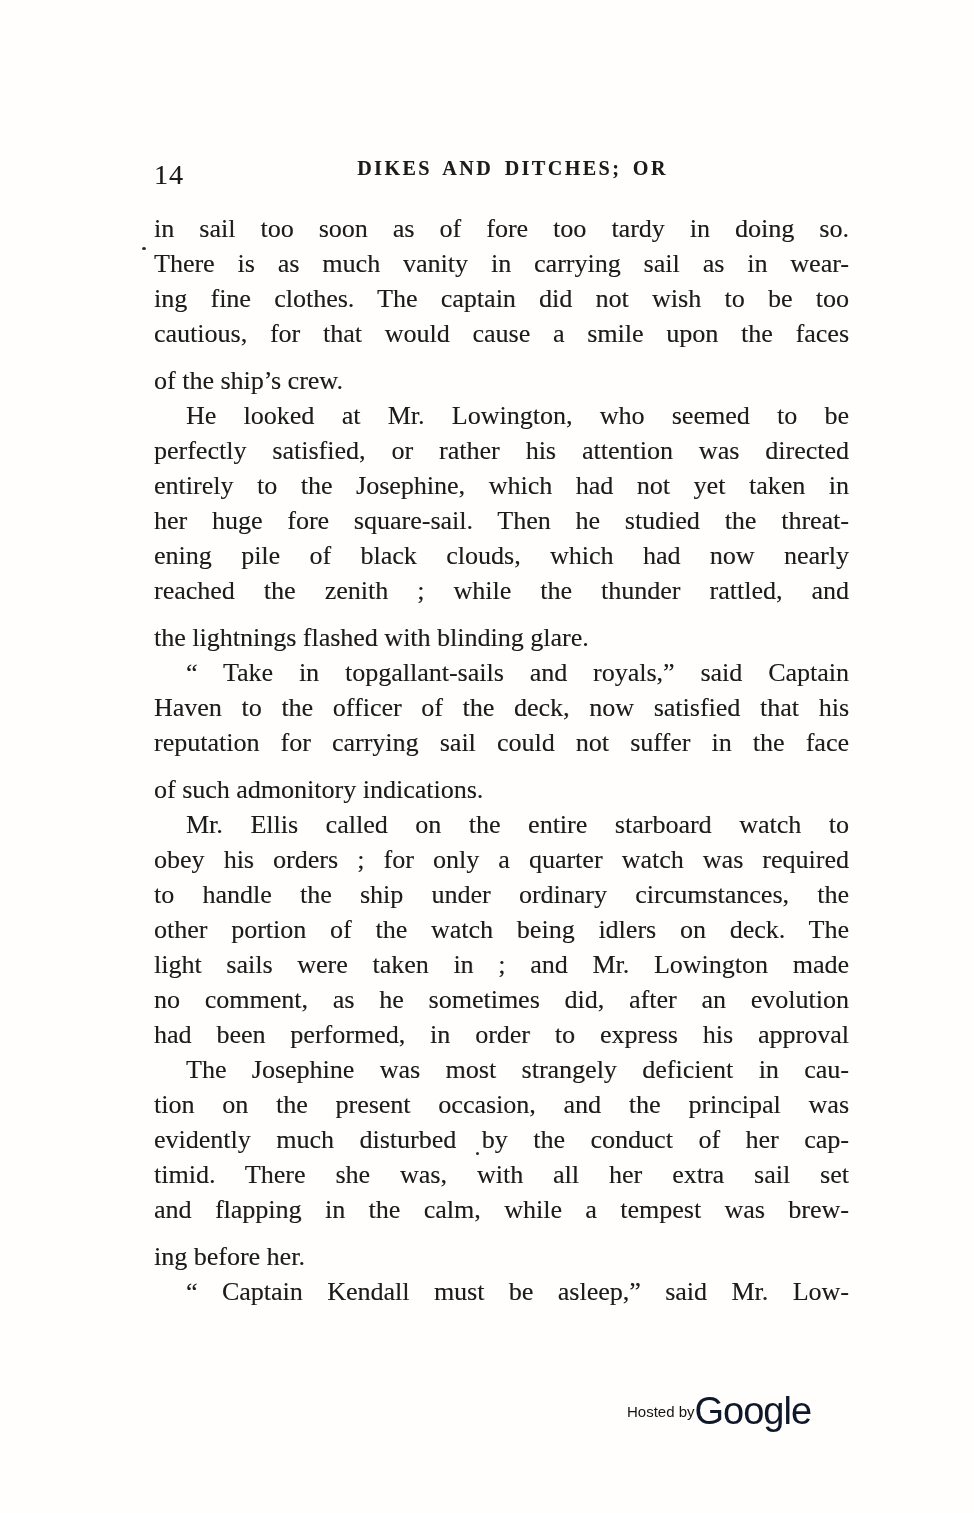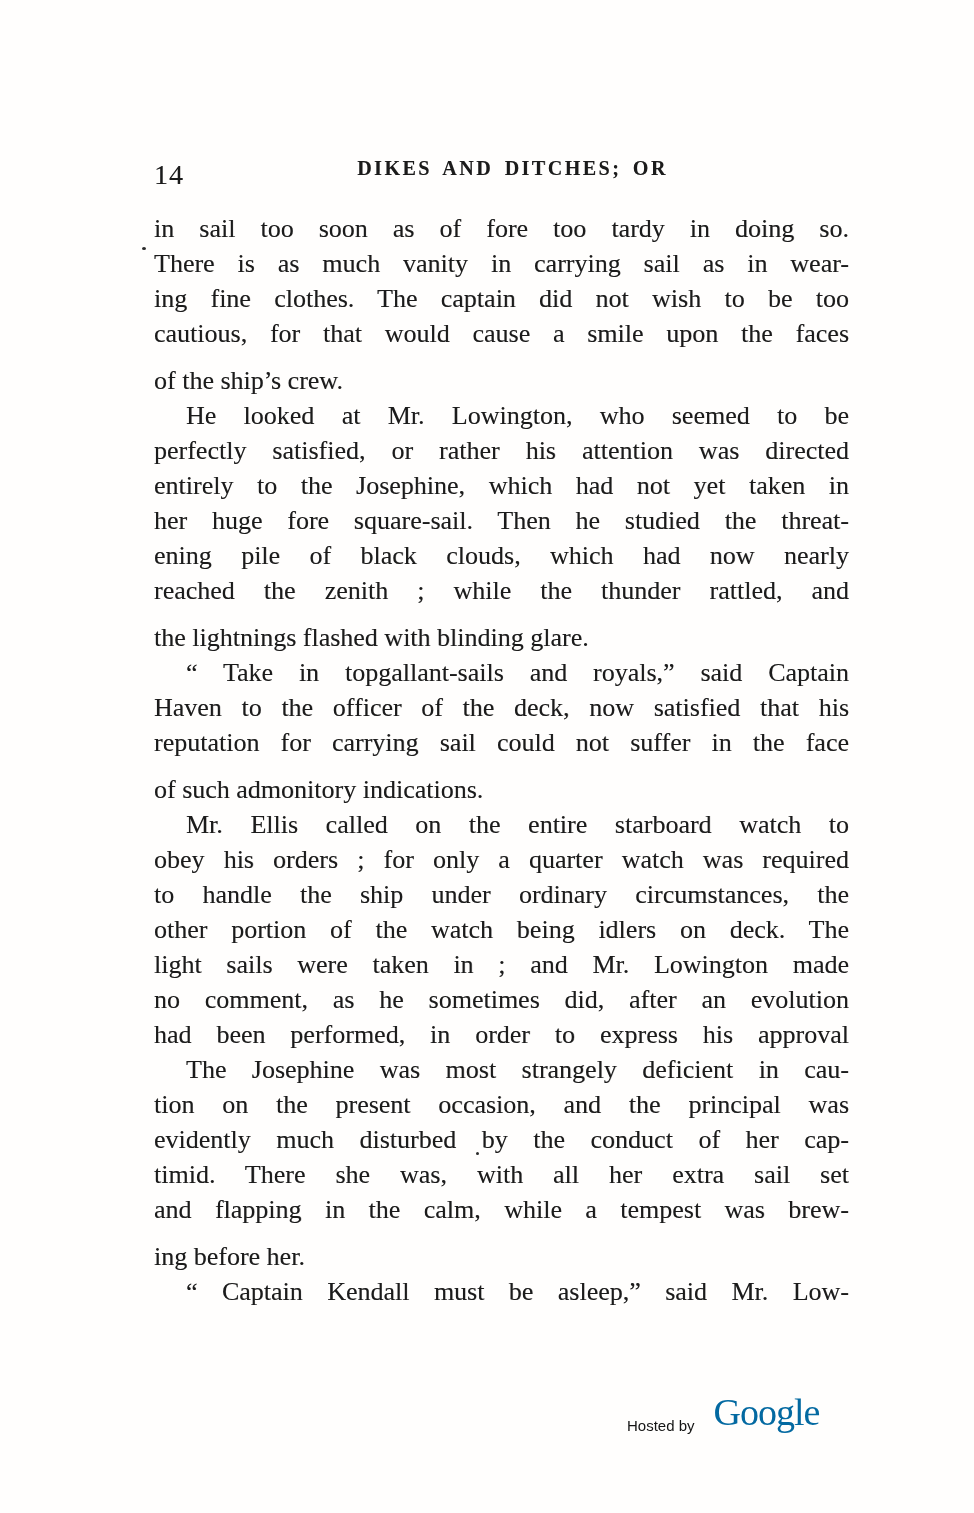--- a/index.html
+++ b/index.html
@@ -58,33 +58,33 @@
     margin-top: 12px;
   }
   .line.indent {
     text-indent: 32px;
   }
   .footer {
     position: absolute;
     left: 627px;
     top: 1390px;
     display: flex;
-    align-items: flex-end;
-    gap: 19px;
+    align-items: center;
+    gap: 0;
   }
   .hosted-by {
     font-family: "Liberation Sans", sans-serif;
     font-size: 15px;
     color: #141414;
   }
   .google-logo {
-    font-family: Liberation Serif, serif;
+    font-family: Liberation Sans, sans-serif;
     font-size: 38px;
     letter-spacing: -1px;
-    color: #0369a1;
+    color: #0f172a;
   }
   .speck {
     position: absolute;
     background: #2a2a2a;
     border-radius: 50%;
   }
   .speck-1 { left: 142px; top: 247px; width: 4px; height: 3px; }
   .speck-2 { left: 476px; top: 1152px; width: 3px; height: 3px; }
 </style>
 </head>

